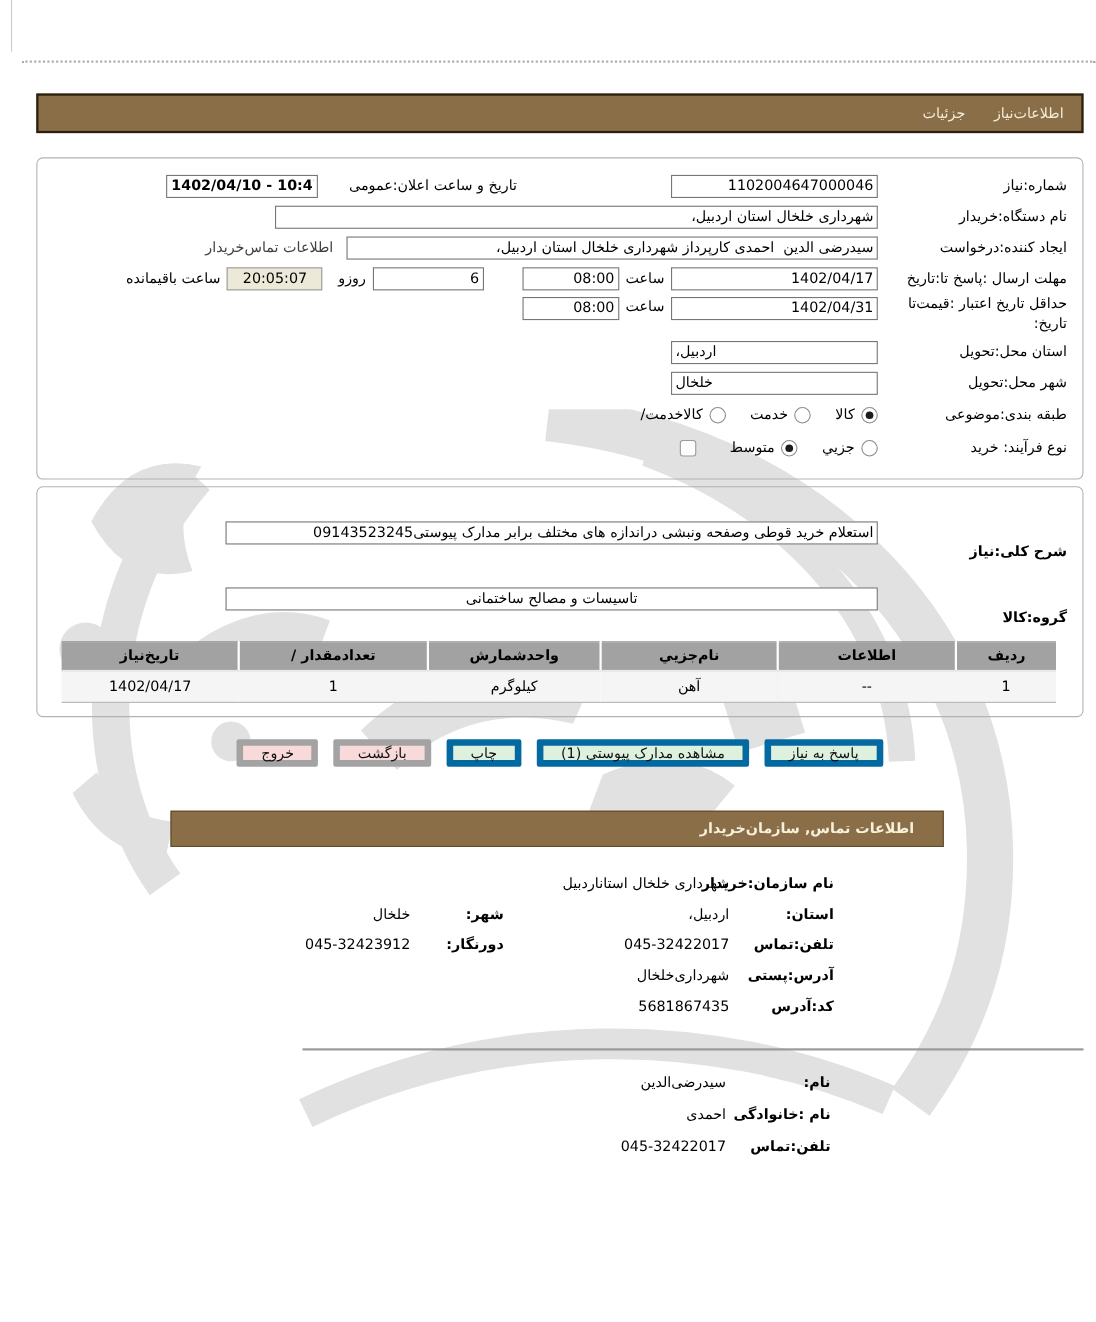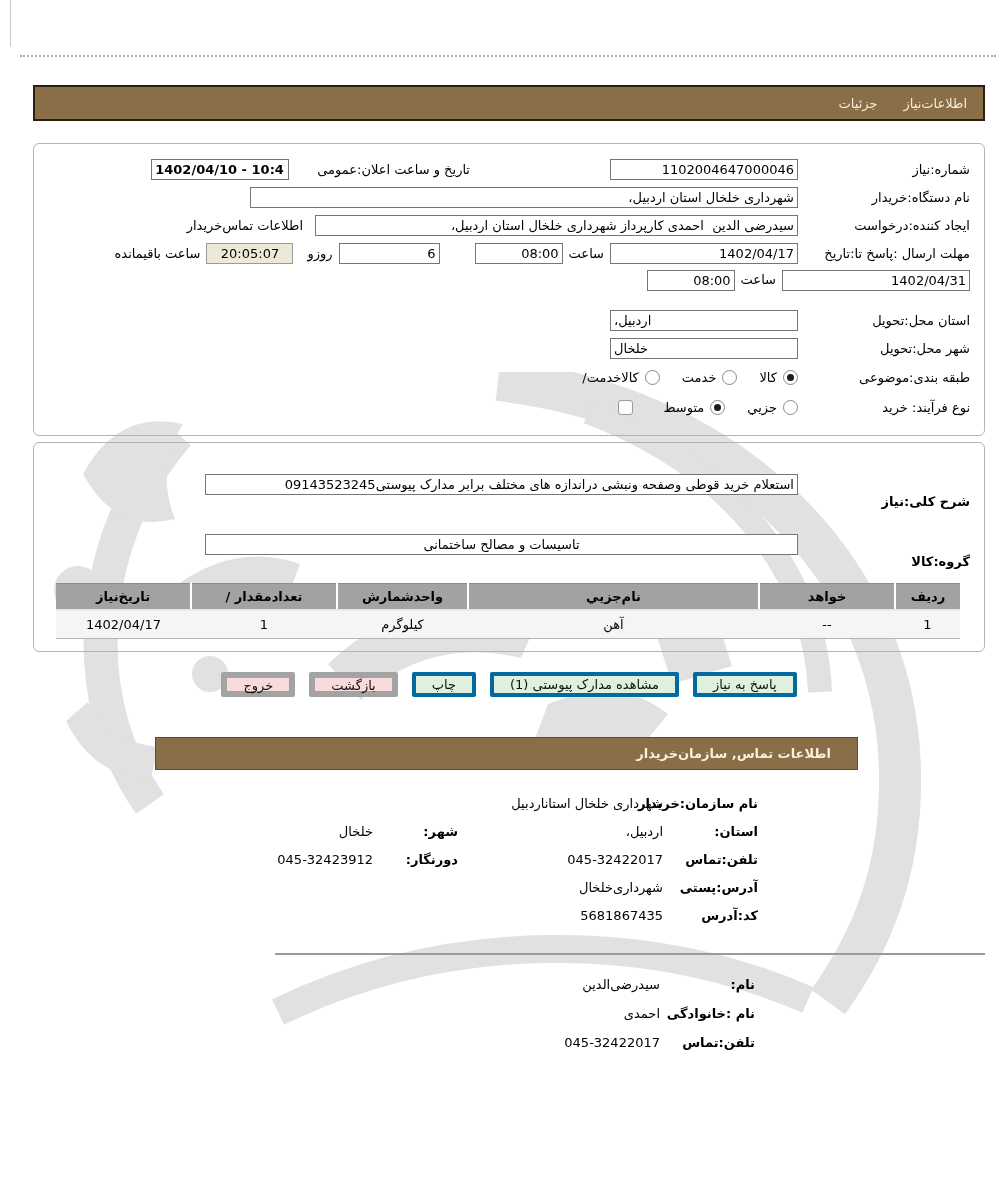--- a/index.html
+++ b/index.html
@@ -30,52 +30,52 @@
   .ibox{
     height:19px;border:1px solid #767676;background:#fff;color:#000;
     font-family:"DejaVu Sans",sans-serif;font-size:13px;padding:0 3px;
     box-sizing:content-box;
   }
   .num{direction:ltr;text-align:right;}
   .fa-right{text-align:right;}
   .fa-left{text-align:left;}
   .fa-center{text-align:center;}
   .small-lbl{margin:0 6px;white-space:nowrap;}
-  .link{color:#000000;cursor:pointer;margin-right:12px;white-space:nowrap;}
+  .link{color:#404040;cursor:pointer;margin-right:12px;white-space:nowrap;}
   .countdown{
     background:#ece9d8;border:1px solid #9a9a9a;height:19px;width:85px;
     display:flex;align-items:center;justify-content:center;
     direction:ltr;margin-right:8px;flex-shrink:0;
   }
   .radio{width:13px;height:13px;border:1px solid #8a8a8a;border-radius:50%;
     background:#fff;display:inline-block;position:relative;flex-shrink:0;}
   .radio.sel::after{content:"";position:absolute;left:3px;top:3px;right:3px;bottom:3px;
     background:#1c1c1c;border-radius:50%;}
   .checkbox{width:13px;height:13px;border:1px solid #9a9a9a;border-radius:3px;
     background:#fdfdfd;display:inline-block;flex-shrink:0;}
   .optlbl{margin:0 6px 0 0;}
   .optgap{margin-right:22px;}
   .blabel{font-weight:bold;white-space:nowrap;margin-top:35px;}
   .heading{font-weight:bold;margin:12px 8px 0 0;}
   
   table.items{width:calc(100% - 18px);margin:14px 10px 0 8px;border-collapse:collapse;
     font-size:13px;border-top:1px solid #8d8d8d;border-bottom:1px solid #b5b5b5;}
-  table.items th{background:#a2a2a2;font-weight:bold;padding:5px 7px;text-align:center;
+  table.items th{background:#a2a2a2;font-weight:bold;padding:5px 20px;text-align:center;
     border-left:2px solid #fff;border-bottom:2px solid #e9e9e9;}
   table.items th:last-child{border-left:none;}
   table.items td{background:#f5f5f5;padding:6px 6px;text-align:center;}
   .notes-row{display:flex;align-items:center;margin-top:12px;gap:8px;}
   .notes-row .flabel2{font-weight:bold;width:78px;flex-shrink:0;line-height:1.3;}
   .notes-row .flabel2 span{display:block;}
   .notes-input{flex:1;height:13px;}
   
   .btnrow{display:flex;justify-content:center;gap:14px;margin-top:20px;}
   .btn{height:25px;padding:0 16px;font-family:"DejaVu Sans",sans-serif;font-size:13px;
     border-radius:2px;cursor:pointer;color:#111;}
-  .btn.green{background:#def1de;border:4px solid #0369a1;}
+  .btn.green{background:#def1de;border:6px solid #0369a1;}
   .btn.pink{background:#f8dada;border:6px solid #a3a3a3;}
   
   .lower{margin-top:40px;}
   .lower-bar{height:33px;background:#8a6e48;border:1px solid #5e4a2c;color:#f7f0db;
     display:flex;align-items:center;padding:0 26px;width:703px;margin-right:127px;
     box-sizing:border-box;font-weight:bold;}
   .cgrid{display:grid;grid-template-columns:95px 205px 85px 200px;
     margin:26px 227px 0 0;row-gap:13px;align-items:center;}
   .crgrid{display:grid;grid-template-columns:95px 205px;
     margin:22px 230px 0 0;row-gap:14px;align-items:center;}
@@ -142,20 +142,24 @@
       <input class="ibox num" style="width: 180px;" dir="ltr" value="1402/04/17">
       <span class="small-lbl">ساعت</span>
       <input class="ibox num" style="width: 80px;" dir="ltr" value="08:00">
       <input class="ibox num" style="width: 93px; margin-right: 35px;" dir="ltr" value="6">
       <span class="small-lbl">روزو</span>
       <div class="countdown">20:05:07</div>
       <span class="small-lbl">ساعت باقیمانده</span>
     </div>
 
     <div class="frow top" style="min-height:38px">
+      <span class="flabel">
+        <span>حداقل تاریخ اعتبار :قیمت‌تا</span>
+        <span>تاریخ:</span>
+      </span>
       <input class="ibox num" style="width: 180px; margin-top: 2px;" dir="ltr" value="1402/04/31">
       <span class="small-lbl" style="margin-top:4px">ساعت</span>
       <input class="ibox num" style="width: 80px; margin-top: 2px;" dir="ltr" value="08:00">
     </div>
 
     <div class="frow">
       <span class="flabel">استان محل:تحویل</span>
       <input class="ibox fa-left" style="width: 180px;" value="اردبیل،">
     </div>
 
@@ -194,21 +198,21 @@
 
     <div class="frow" style="margin-top:10px">
       <span class="blabel" style="width:100px;flex-shrink:0">گروه:کالا</span>
       <input class="ibox fa-center" style="width: 585px; margin-right: 72px;" value="تاسیسات و مصالح ساختمانی">
     </div>
 
     <table class="items">
       <thead>
         <tr>
           <th style="width:50px">ردیف</th>
-          <th style="width:120px">خواهد</th>
+          <th style="width:120px">اطلاعات</th>
           <th>نام‌جزیي</th>
           <th style="width:115px">واحدشمارش</th>
           <th style="width:130px">تعدادمقدار /</th>
           <th style="width:120px">تاریخ‌نیاز</th>
         </tr>
       </thead>
       <tbody>
         <tr>
           <td>1</td>
           <td>--</td>

